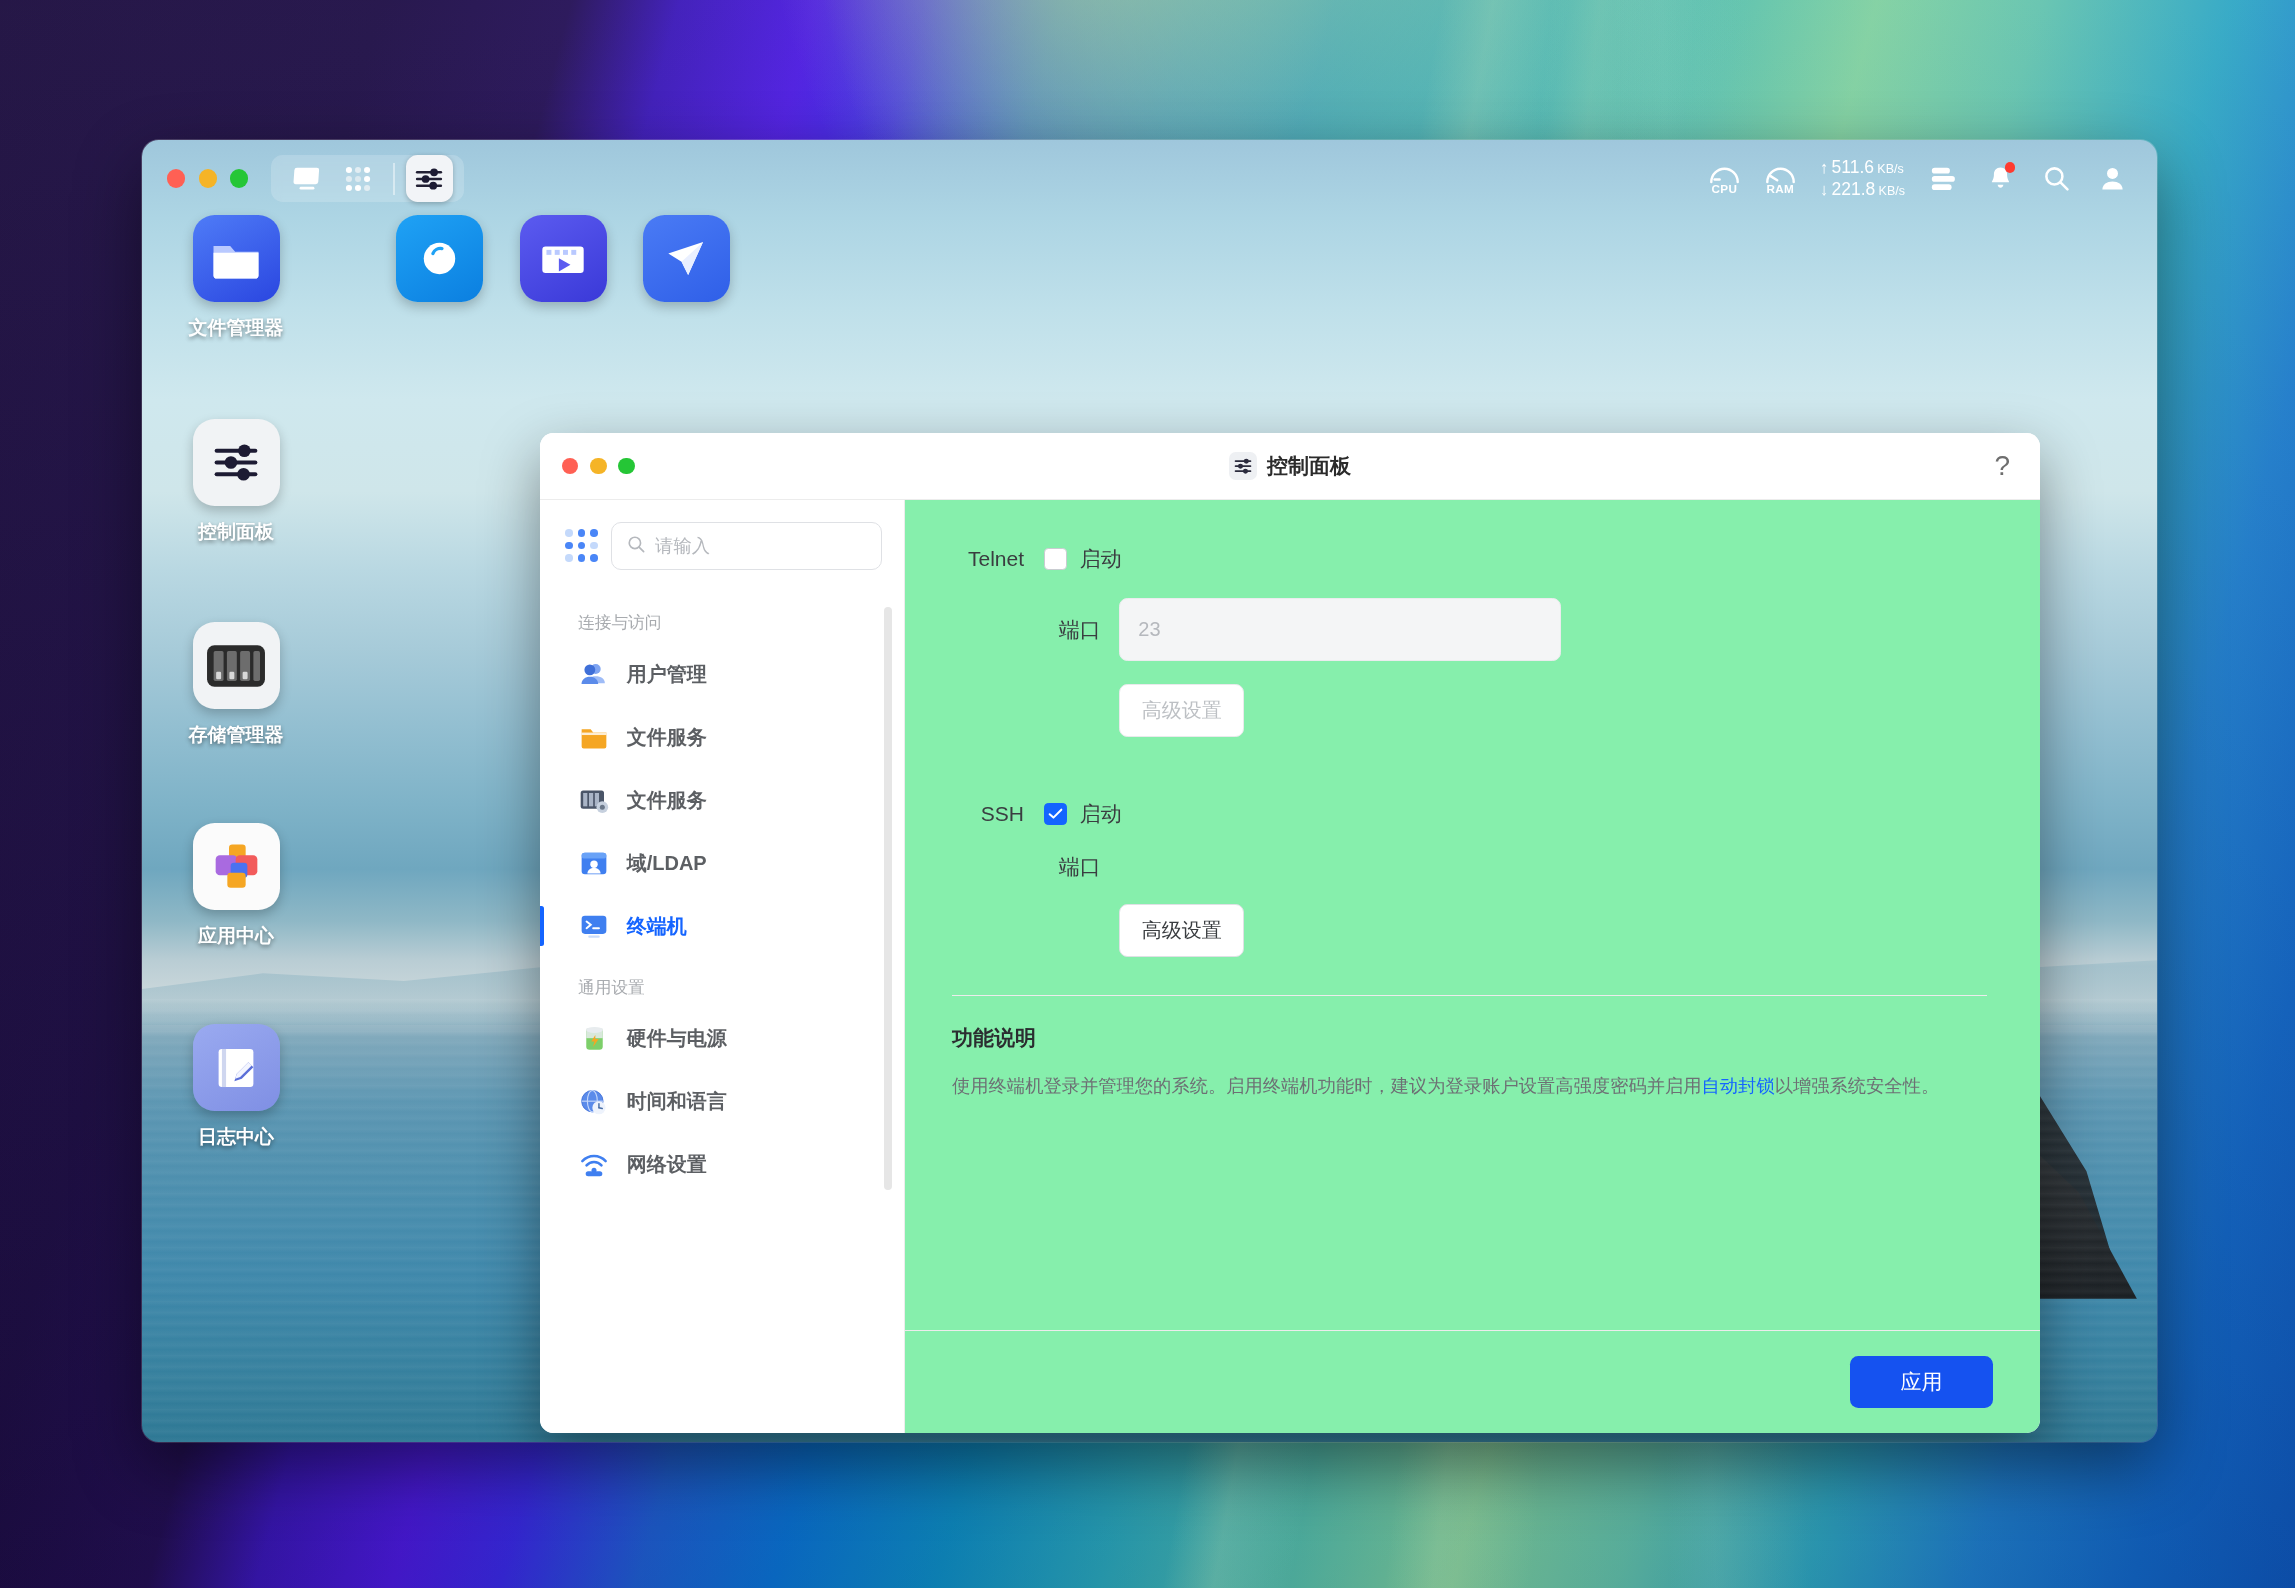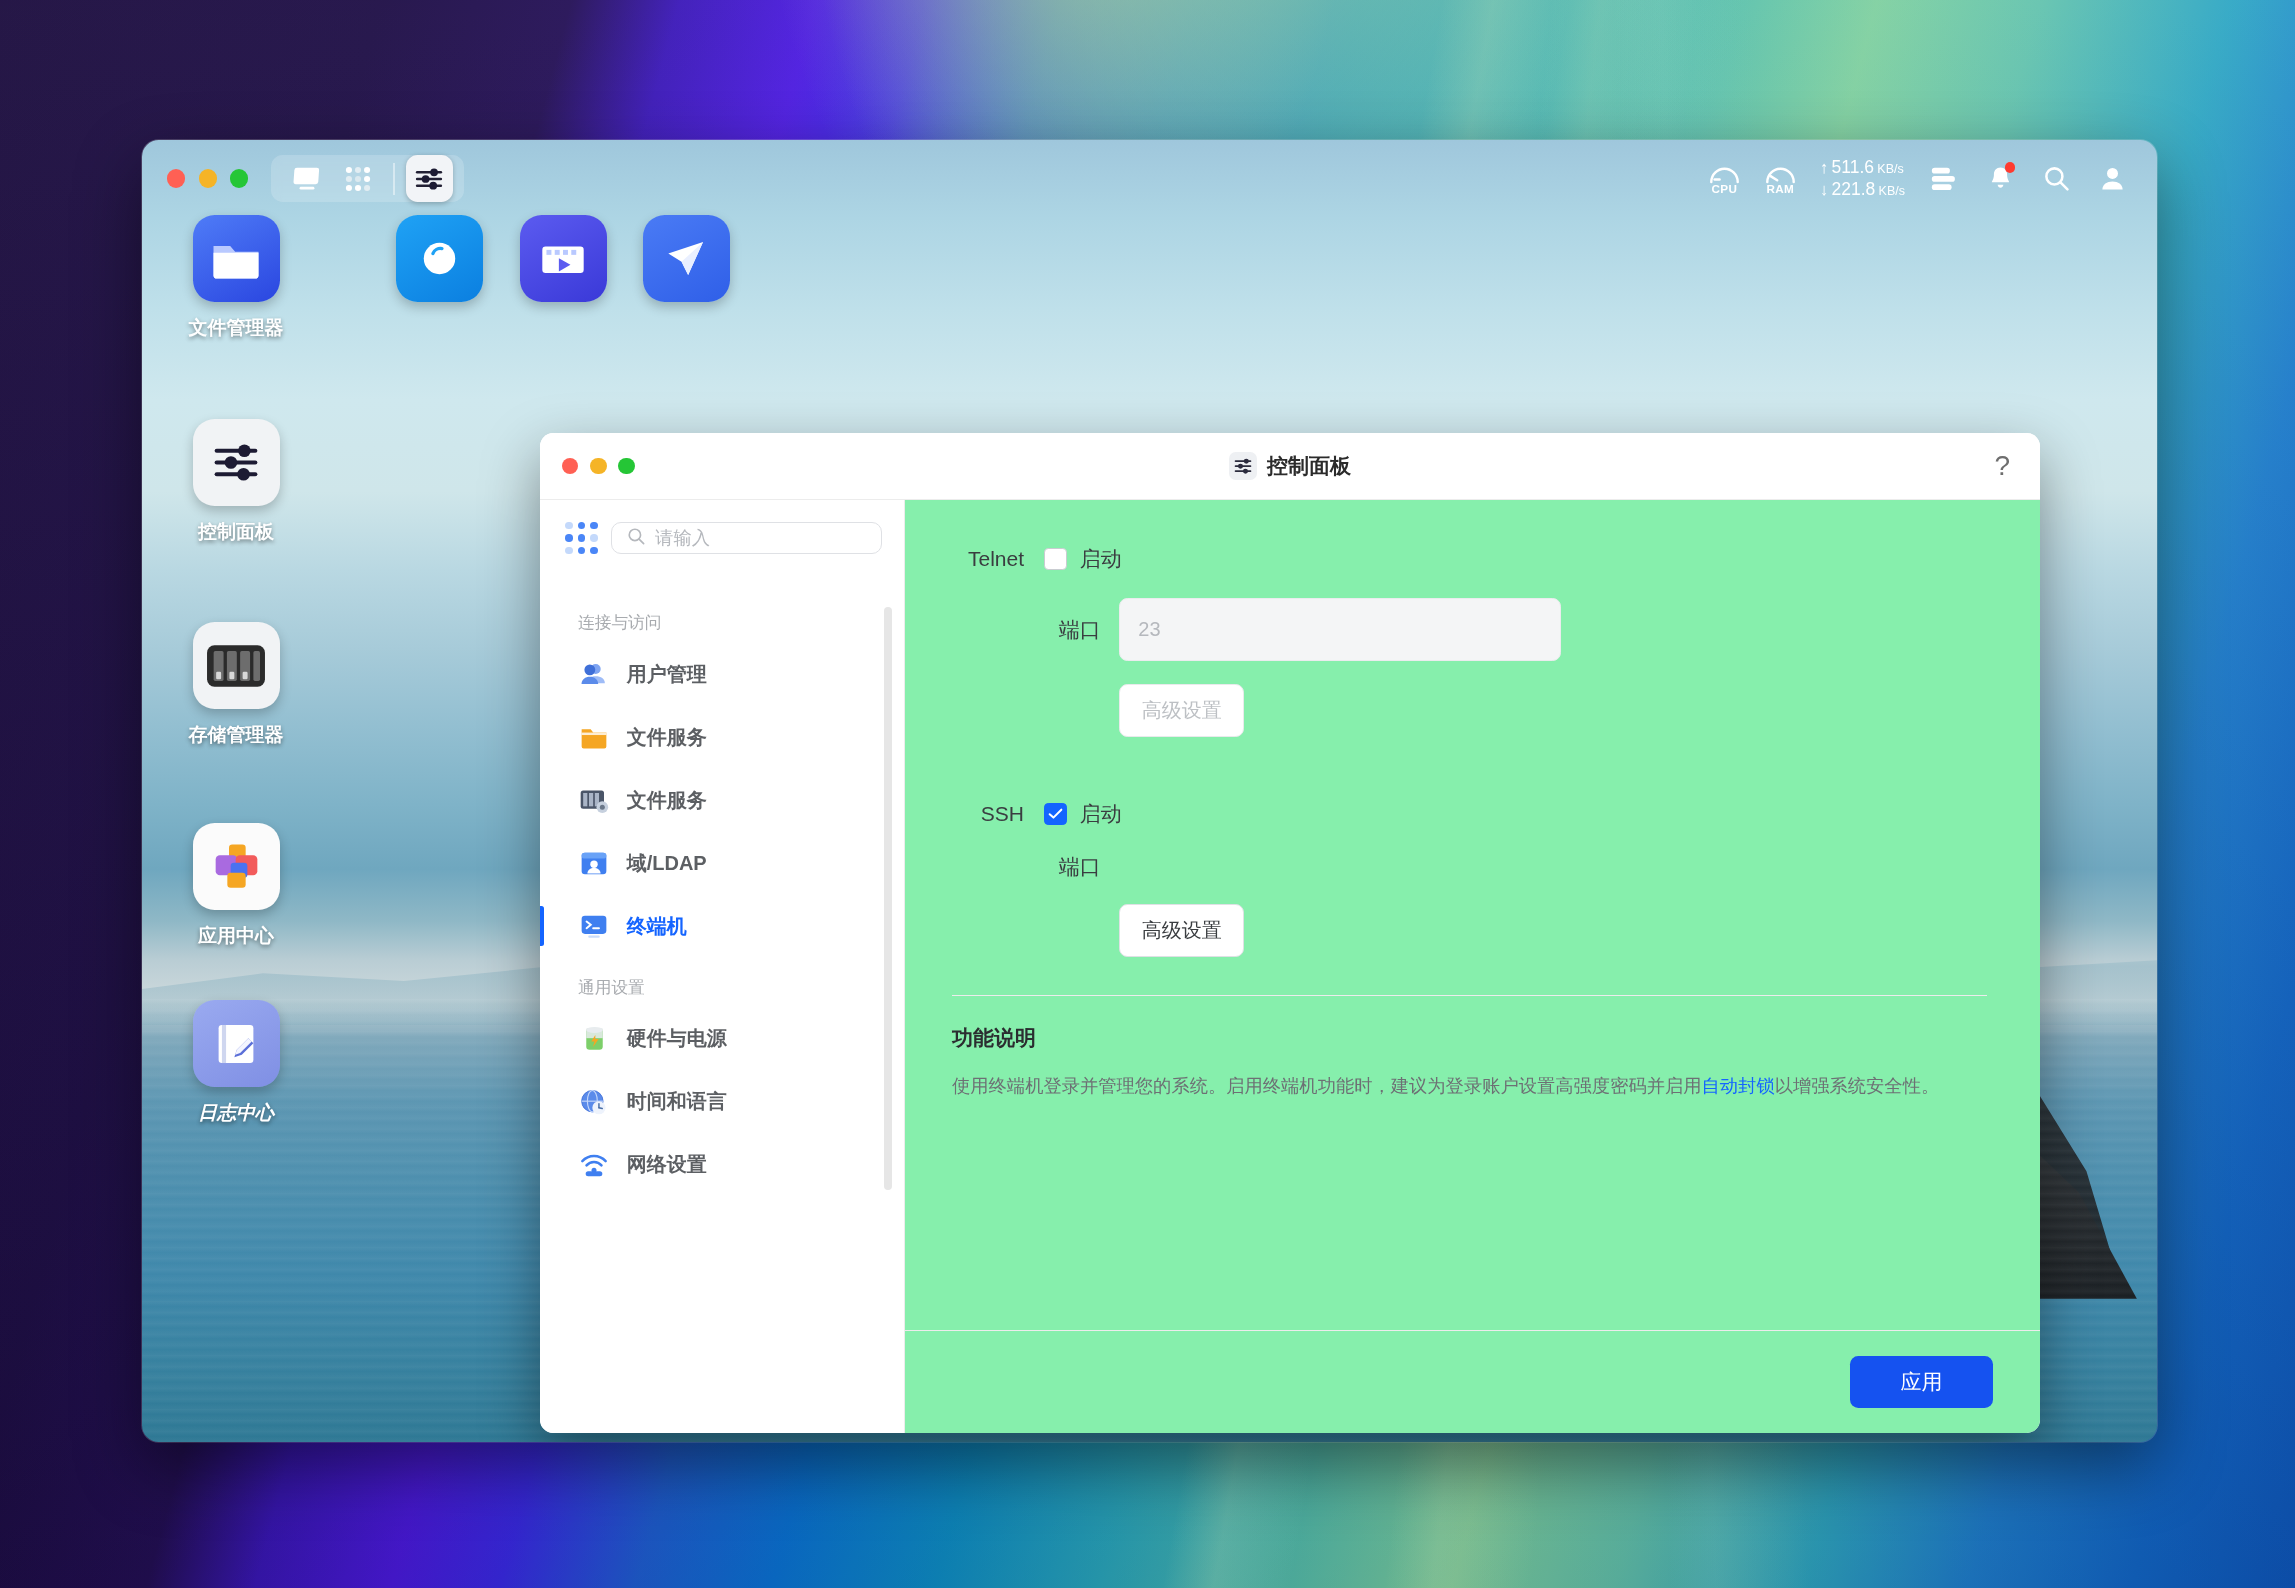--- a/index.html
+++ b/index.html
@@ -191,21 +191,21 @@
     background: #fff;
   }
   #sb-search-row {
     display: flex; align-items: center; gap: 13.3px;
     padding: 21.7px 21.7px 11.7px 25px;
   }
   .grid-dots { display: grid; grid-template-columns: repeat(3, 7.5px); grid-gap: 5px; }
   .grid-dots i { width: 7.5px; height: 7.5px; border-radius: 50%; background: #4a86f7; display:block; }
   .grid-dots i.faint { background: #c4d9fb; }
   #sb-search {
-    flex: 1; height: 32px;
+    flex: 1; height: 48px;
     border: 0.8px solid #dfe1e5; border-radius: 10px;
     display: flex; align-items: center; gap: 10px; padding: 0 15px;
     background: #fff;
   }
   #sb-search-placeholder { color: #b5b8bd; font-size: 18.3px; }
 
   #sb-scroll { position: absolute; left:0; right:0; top: 93px; bottom: 0; overflow: hidden; }
   .sb-group-title {
     font-size: 16.7px; color: #a8abaf; padding: 18.3px 0 8.3px 38px;
   }
@@ -460,21 +460,21 @@
         <rect x="24" y="4" width="20" height="18" rx="4" fill="#f5a623"></rect>
         <rect x="8" y="17" width="26" height="24" rx="5" fill="#a96ae0"></rect>
         <rect x="32" y="17" width="26" height="24" rx="5" fill="#f25b5b"></rect>
         <rect x="26" y="26" width="20" height="18" rx="4" fill="#4a72f0"></rect>
         <rect x="22" y="38" width="22" height="18" rx="4" fill="#f5a623"></rect>
       </svg>
     </div>
     <div class="dlabel">应用中心</div>
   </div>
 
-  <div class="dicon" style="left:15px; top:860px;font-style:italic;">
+  <div class="dicon" style="left:15px; top:884px;">
     <div class="tile" style="background:linear-gradient(150deg,#9aaaf0,#7f8fe4);">
       <svg width="48" height="48" viewBox="0 0 58 58">
         <rect x="8" y="6" width="42" height="46" rx="4" fill="#fff"></rect>
         <rect x="12" y="6" width="5" height="46" fill="#cfd6ef"></rect>
         <path d="M44 22 L30 36 l-3 9 9-3 14-14z" fill="#5b6fd8"></path>
         <path d="M44 22 L30 36 l-2 6 6-2 14-14z" fill="#f3f5ff"></path>
       </svg>
     </div>
     <div class="dlabel">日志中心</div>
   </div>

